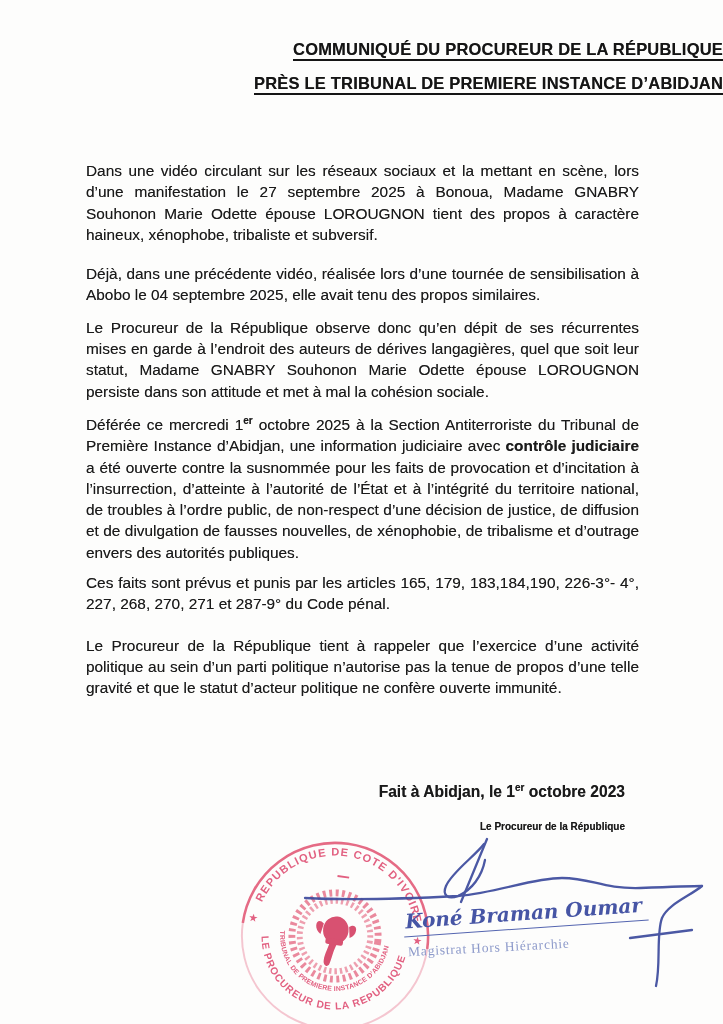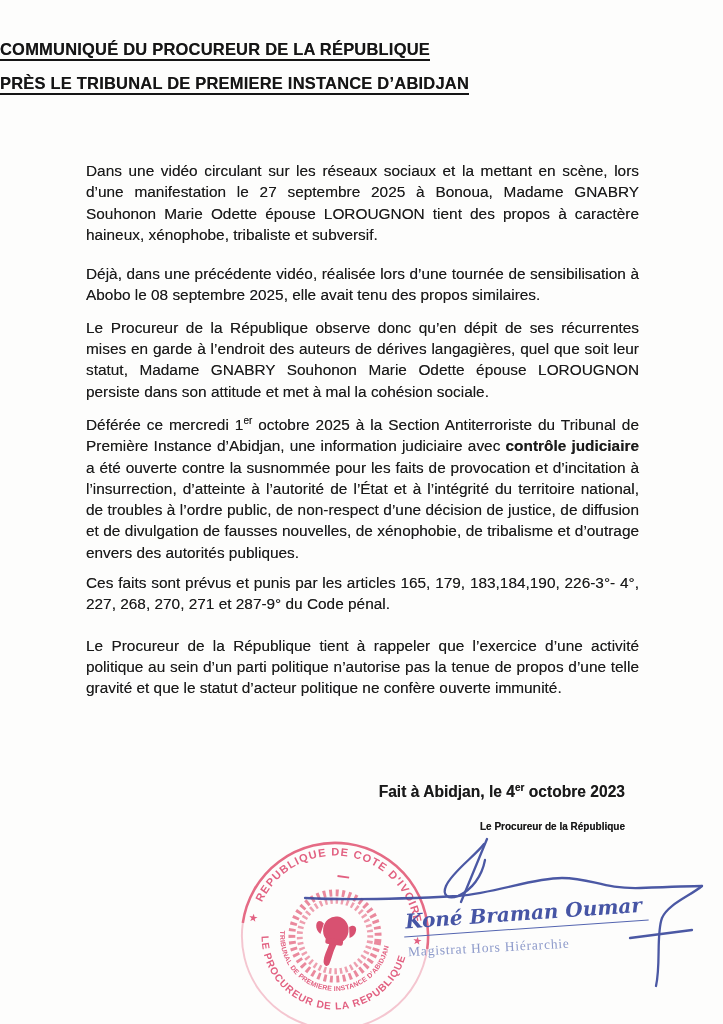--- a/index.html
+++ b/index.html
@@ -6,21 +6,21 @@
   .page{
     position:relative;
     width:723px;height:1024px;
     margin:0 auto;
     background:#fdfdfc;
     overflow:hidden;
     font-family:"Liberation Sans", sans-serif;
     color:#1a1a1a;
   }
   
-  .title{position:absolute;top:33px;left:0;right:0;text-align:left;}
+  .title{position:absolute;top:33px;left:0;right:0;text-align:right;}
   .title-line{
     font-size:16.5px;font-weight:bold;line-height:33.5px;
     letter-spacing:.2px;
     text-decoration:underline;
     text-underline-offset:4px;
     text-decoration-thickness:1.5px;
     color:#151515;
     text-shadow:0 0 .4px rgba(0,0,0,.55);
   }
   
@@ -28,21 +28,21 @@
     position:absolute;top:152px;left:78px;width:569px;
     font-size:15.4px;line-height:21.3px;text-align:justify;
     text-shadow:0 0 .35px rgba(0,0,0,.5);
   }
   .body p{margin:8px;}
   .body p:nth-of-type(1){margin-bottom:18px;}
   .body p:nth-of-type(2){margin-bottom:11px;}
   .body p:nth-of-type(3){margin-bottom:12px;}
   .body p:nth-of-type(4){margin-bottom:9px;}
   .body p:nth-of-type(5){margin-bottom:20px;}
-  sup{font-size:10px;line-height:0;}
+  sup{font-size:10px;line-height:0;font-weight:bold;}
   
   .date-line{
     position:absolute;top:783px;right:98px;
     font-size:15.6px;font-weight:bold;
     text-shadow:0 0 .4px rgba(0,0,0,.55);
   }
   .signoff{
     position:absolute;top:821px;right:98px;
     font-size:10px;font-weight:bold;
     text-shadow:0 0 .4px rgba(0,0,0,.55);
@@ -86,29 +86,29 @@
 
 <div class="page">
 
   <header class="title">
     <div class="title-line">COMMUNIQUÉ DU PROCUREUR DE LA RÉPUBLIQUE</div>
     <div class="title-line">PRÈS LE TRIBUNAL DE PREMIERE INSTANCE D’ABIDJAN</div>
   </header>
 
   <main class="body">
     <p>Dans une vidéo circulant sur les réseaux sociaux et la mettant en scène, lors d’une manifestation le 27 septembre 2025 à Bonoua, Madame GNABRY Souhonon Marie Odette épouse LOROUGNON tient des propos à caractère haineux, xénophobe, tribaliste et subversif.</p>
-    <p>Déjà, dans une précédente vidéo, réalisée lors d’une tournée de sensibilisation à Abobo le 08 septembre 2025, elle avait tenu des propos similaires.</p>
+    <p>Déjà, dans une précédente vidéo, réalisée lors d’une tournée de sensibilisation à Abobo le 04 septembre 2025, elle avait tenu des propos similaires.</p>
     <p>Le Procureur de la République observe donc qu’en dépit de ses récurrentes mises en garde à l’endroit des auteurs de dérives langagières, quel que soit leur statut, Madame GNABRY Souhonon Marie Odette épouse LOROUGNON persiste dans son attitude et met à mal la cohésion sociale.</p>
     <p><span>Déférée ce mercredi 1</span><sup>er</sup><span> octobre 2025 à la Section Antiterroriste du Tribunal de Première Instance d’Abidjan, une information judiciaire avec </span><strong>contrôle judiciaire</strong><span> a été ouverte contre la susnommée pour les faits de provocation et d’incitation à l’insurrection, d’atteinte à l’autorité de l’État et à l’intégrité du territoire national, de troubles à l’ordre public, de non-respect d’une décision de justice, de diffusion et de divulgation de fausses nouvelles, de xénophobie, de tribalisme et d’outrage envers des autorités publiques.</span></p>
     <p>Ces faits sont prévus et punis par les articles 165, 179, 183,184,190, 226-3°- 4°, 227, 268, 270, 271 et 287-9° du Code pénal.</p>
     <p>Le Procureur de la République tient à rappeler que l’exercice d’une activité politique au sein d’un parti politique n’autorise pas la tenue de propos d’une telle gravité et que le statut d’acteur politique ne confère ouverte immunité.</p>
   </main>
 
   <div class="date-line">
-    <span>Fait à Abidjan, le 4</span><sup>er</sup><span> octobre 2023</span>
+    <span>Fait à Abidjan, le 1</span><sup>er</sup><span> octobre 2023</span>
   </div>
 
   <div class="signoff">Le Procureur de la République</div>
 
   <div class="stamp-wrap">
     <svg viewBox="0 0 200 200">
       <defs>
         <path id="arcTop" d="M 18,100 A 82,82 0 0 1 182,100" fill="none"></path>
         <path id="arcMid" d="M 25,100 A 75,75 0 0 0 175,100" fill="none"></path>
         <path id="arcInner" d="M 44,100 A 56,56 0 0 0 156,100" fill="none"></path>

